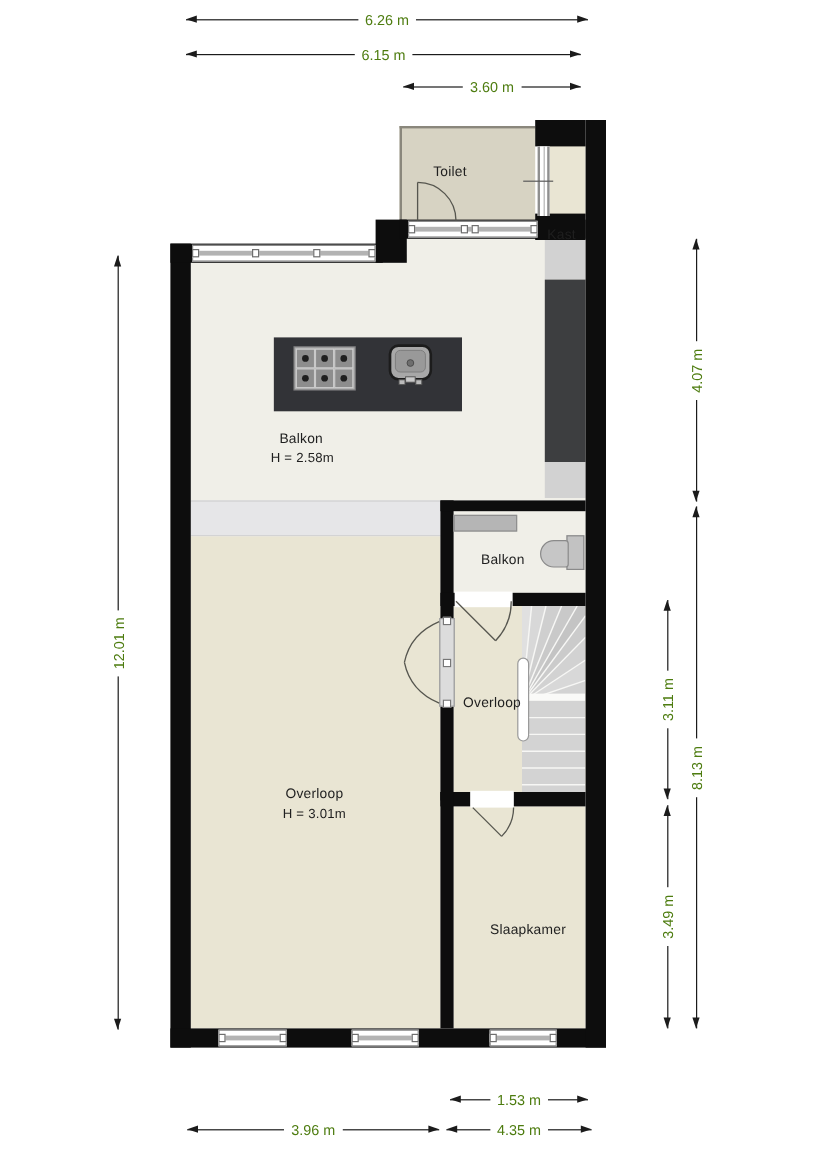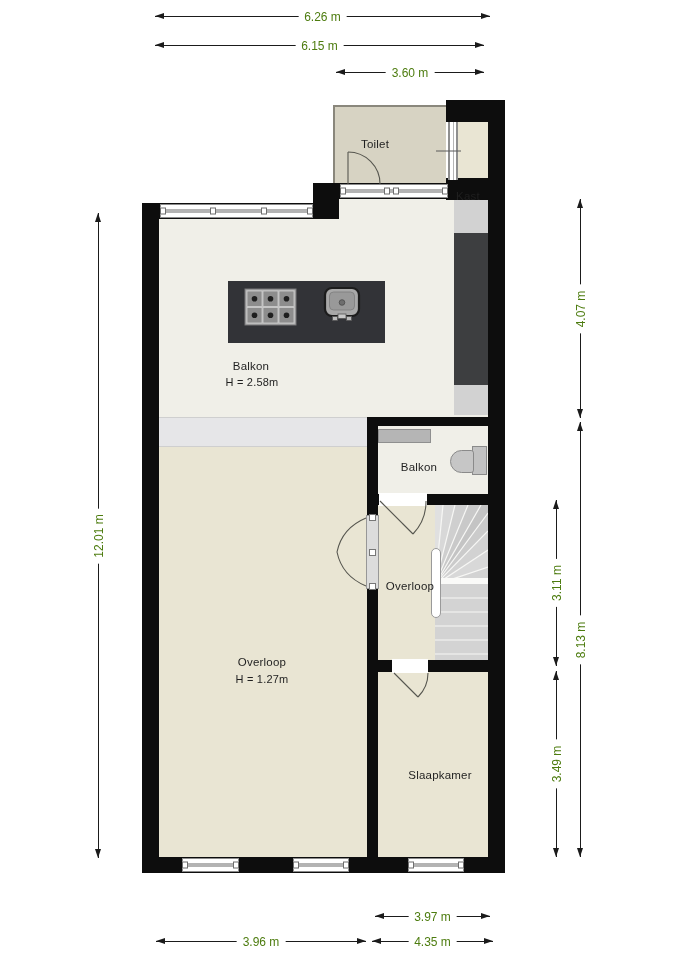--- a/index.html
+++ b/index.html
@@ -204,21 +204,21 @@
     <line x1="436" y1="151" x2="461" y2="151" stroke="#5a5a5a" stroke-width="1"></line>
   </svg>
 
   <div class="rlabel" style="left:375px;top:144px;">Toilet</div>
   <div class="rlabel" style="left:468px;top:152px;margin-top:44px;">Kast</div>
   <div class="rlabel" style="left:251px;top:366px;">Balkon</div>
   <div class="rlabel rsub" style="left:252px;top:382px;">H = 2.58m</div>
   <div class="rlabel" style="left:419px;top:467px;">Balkon</div>
   <div class="rlabel" style="left:410px;top:586px;">Overloop</div>
   <div class="rlabel" style="left:262px;top:662px;">Overloop</div>
-  <div class="rlabel rsub" style="left:262px;top:679px;">H = 1.27m</div>
+  <div class="rlabel rsub" style="left:262px;top:679px;">H = 3.01m</div>
   <div class="rlabel" style="left:440px;top:775px;">Slaapkamer</div>
 
   <div class="dim dimh" style="left:155px;top:16px;width:335px;">
     <span class="lbl">6.26 m</span>
   </div>
   <div class="dim dimh" style="left:155px;top:45px;width:329px;">
     <span class="lbl">6.15 m</span>
   </div>
   <div class="dim dimh" style="left:336px;top:72px;width:148px;">
     <span class="lbl">3.60 m</span>
@@ -236,21 +236,21 @@
   </div>
 
   <div class="dim dimv" style="left:556px;top:500px;height:166px;">
     <span class="lbl">3.11 m</span>
   </div>
   <div class="dim dimv" style="left:556px;top:671px;height:186px;">
     <span class="lbl">3.49 m</span>
   </div>
 
   <div class="dim dimh" style="left:375px;top:916px;width:115px;">
-    <span class="lbl">3.97 m</span>
+    <span class="lbl">1.53 m</span>
   </div>
   <div class="dim dimh" style="left:156px;top:941px;width:210px;">
     <span class="lbl">3.96 m</span>
   </div>
   <div class="dim dimh" style="left:372px;top:941px;width:121px;">
     <span class="lbl">4.35 m</span>
   </div>
 
 </div>
 

